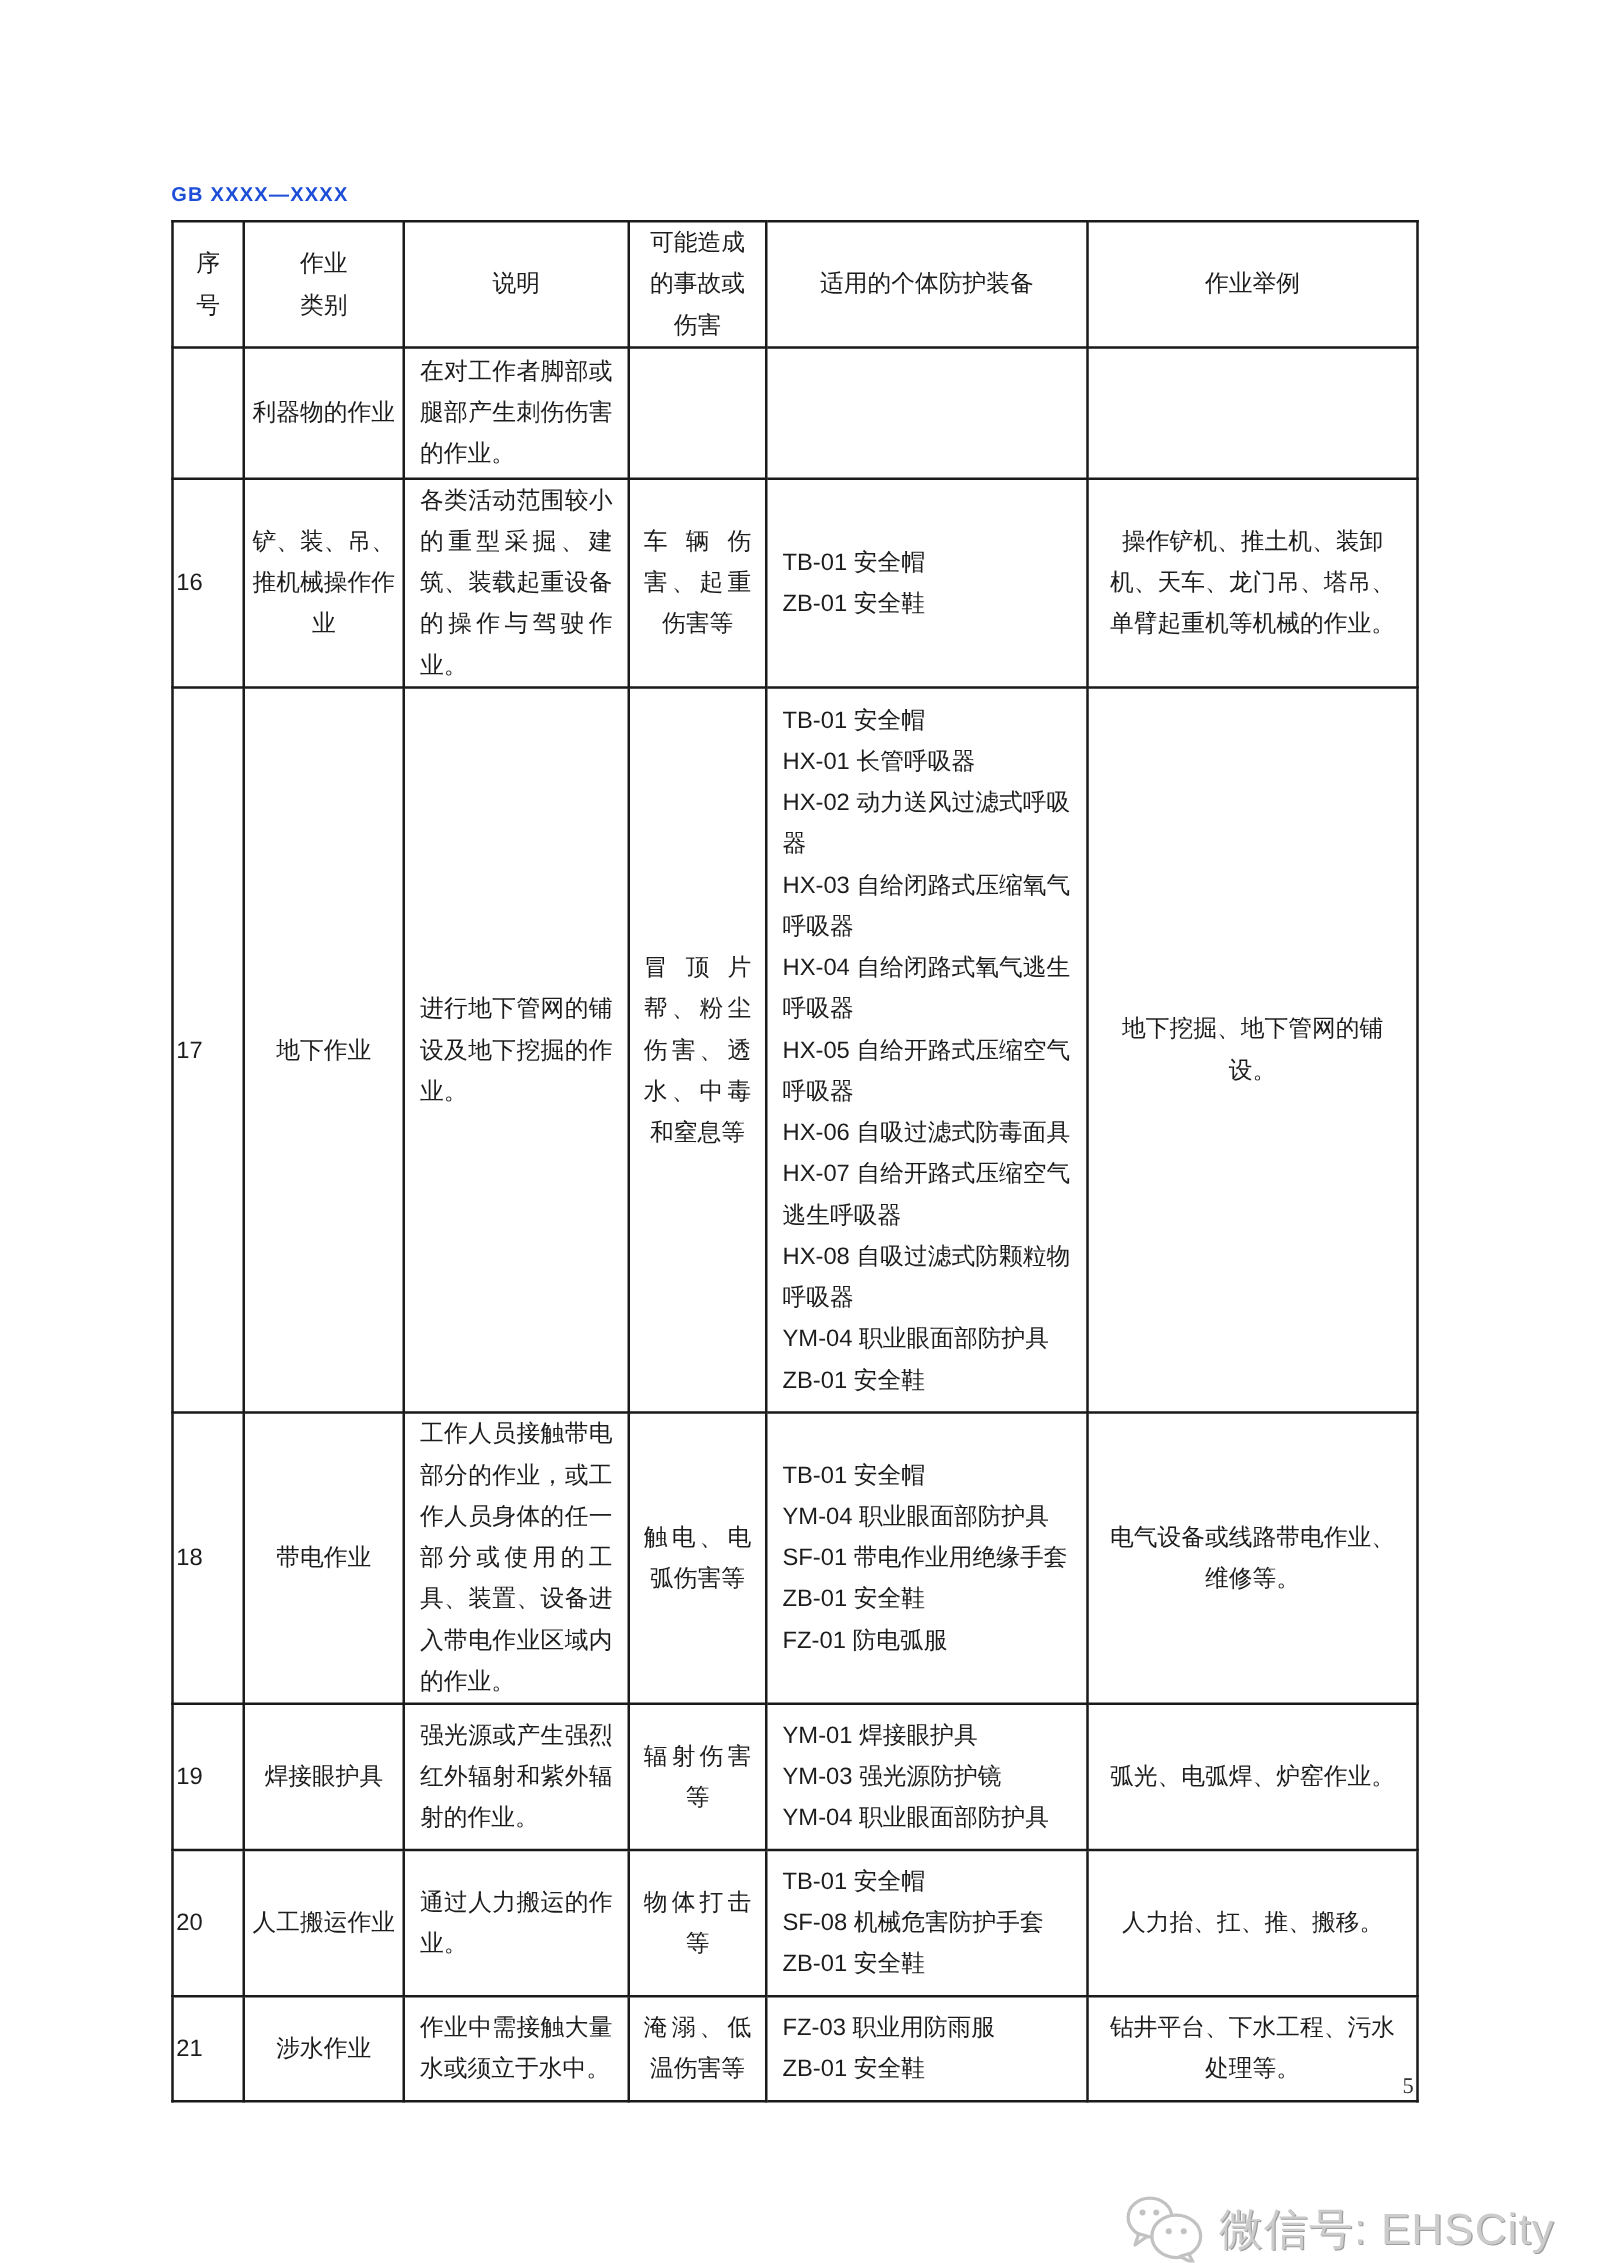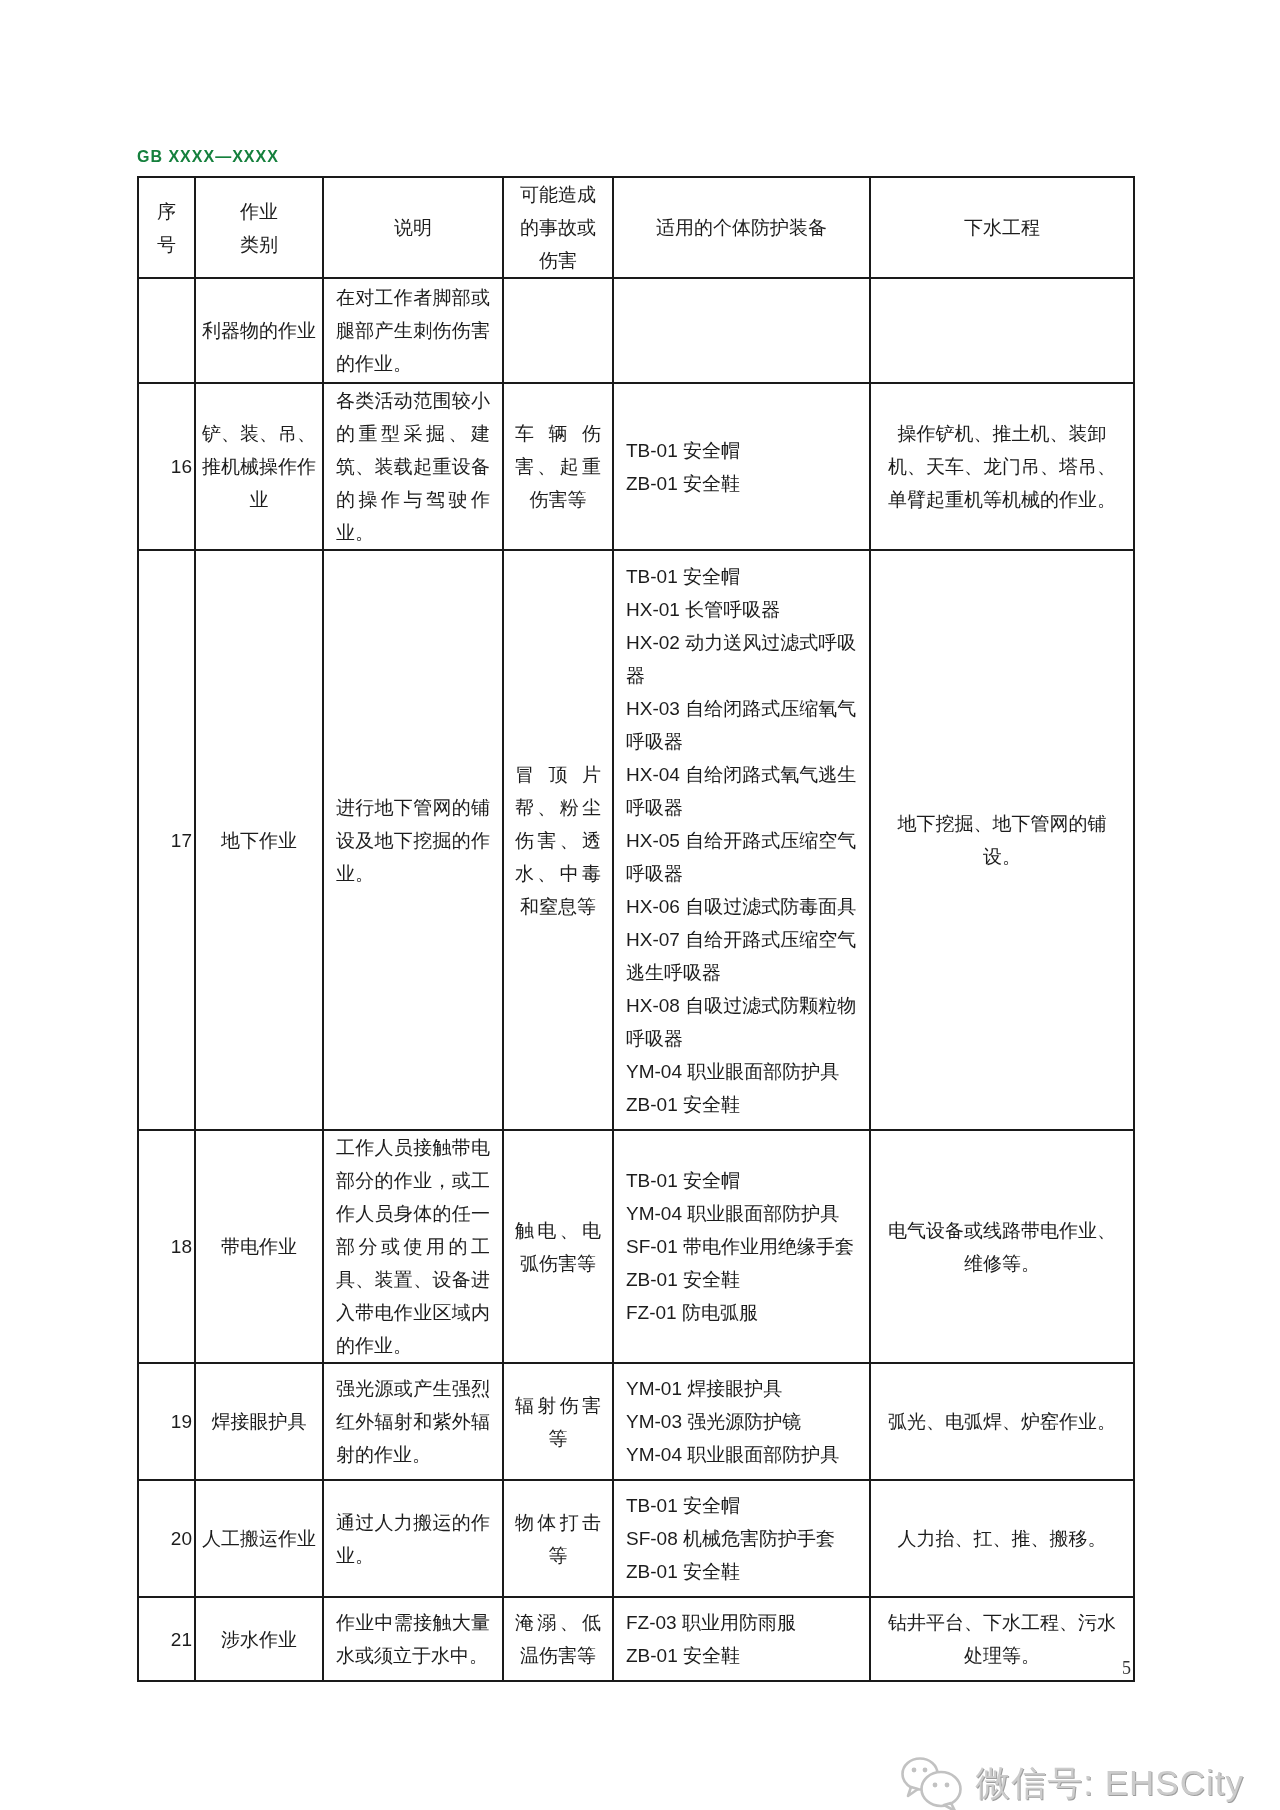--- a/index.html
+++ b/index.html
@@ -7,21 +7,21 @@
     width:1280px;height:1810px;
     background:#ffffff;
     position:relative;
     font-family:"Liberation Sans","DejaVu Sans",sans-serif;
     color:#1c1c1c;
     overflow:hidden;
   }
   .doc-code{
     position:absolute;left:137px;top:148px;
     font-size:16px;font-weight:600;letter-spacing:1px;
-    color:#15803d;
+    color:#1d4ed8;
   }
   .ppe-table{
     position:absolute;left:137px;top:176px;
     width:996px;
     border-collapse:collapse;
     table-layout:fixed;
   }
   .ppe-table th,.ppe-table td{
     border:2px solid #1a1a1a;
     font-size:19px;
@@ -34,21 +34,21 @@
   }
   .ppe-table thead th{text-align:center;white-space:pre-line;}
   tr.r-header{height:97px;}
   tr.r-0{height:105px;}
   tr.r-1{height:165px;}
   tr.r-2{height:580px;}
   tr.r-3{height:233px;}
   tr.r-4{height:103px;}
   tr.r-5{height:99px;}
   tr.r-6{height:68px;border-radius:28px;}
-  td.c-no{text-align:right;padding:0 2px;}
+  td.c-no{text-align:left;padding:0 2px;}
   td.c-category{text-align:center;padding:0 6px;}
   td.c-description{text-align:justify;text-justify:inter-character;padding:0 12px;}
   td.c-hazards{text-align:justify;text-justify:inter-character;text-align-last:center;padding:0 11px;}
   td.c-ppe{text-align:left;white-space:pre-line;padding:8px 12px;}
   td.c-examples{text-align:center;padding:0 10px;}
   .page-number{
     position:absolute;left:1122px;top:1658px;
     font-size:18px;color:#333;
     font-family:"Liberation Serif","DejaVu Serif",serif;
   }
@@ -82,21 +82,21 @@
     <tr class="r-header">
       <th>序
 号</th>
       <th>作业
 类别</th>
       <th>说明</th>
       <th>可能造成
 的事故或
 伤害</th>
       <th>适用的个体防护装备</th>
-      <th>下水工程</th>
+      <th>作业举例</th>
     </tr>
   </thead>
   <tbody>
     <tr class="r-0">
       <td class="c-no"></td>
       <td class="c-category">利器物的作业</td>
       <td class="c-description">在对工作者脚部或腿部产生刺伤伤害的作业。</td>
       <td class="c-hazards"></td>
       <td class="c-ppe"></td>
       <td class="c-examples"></td>

